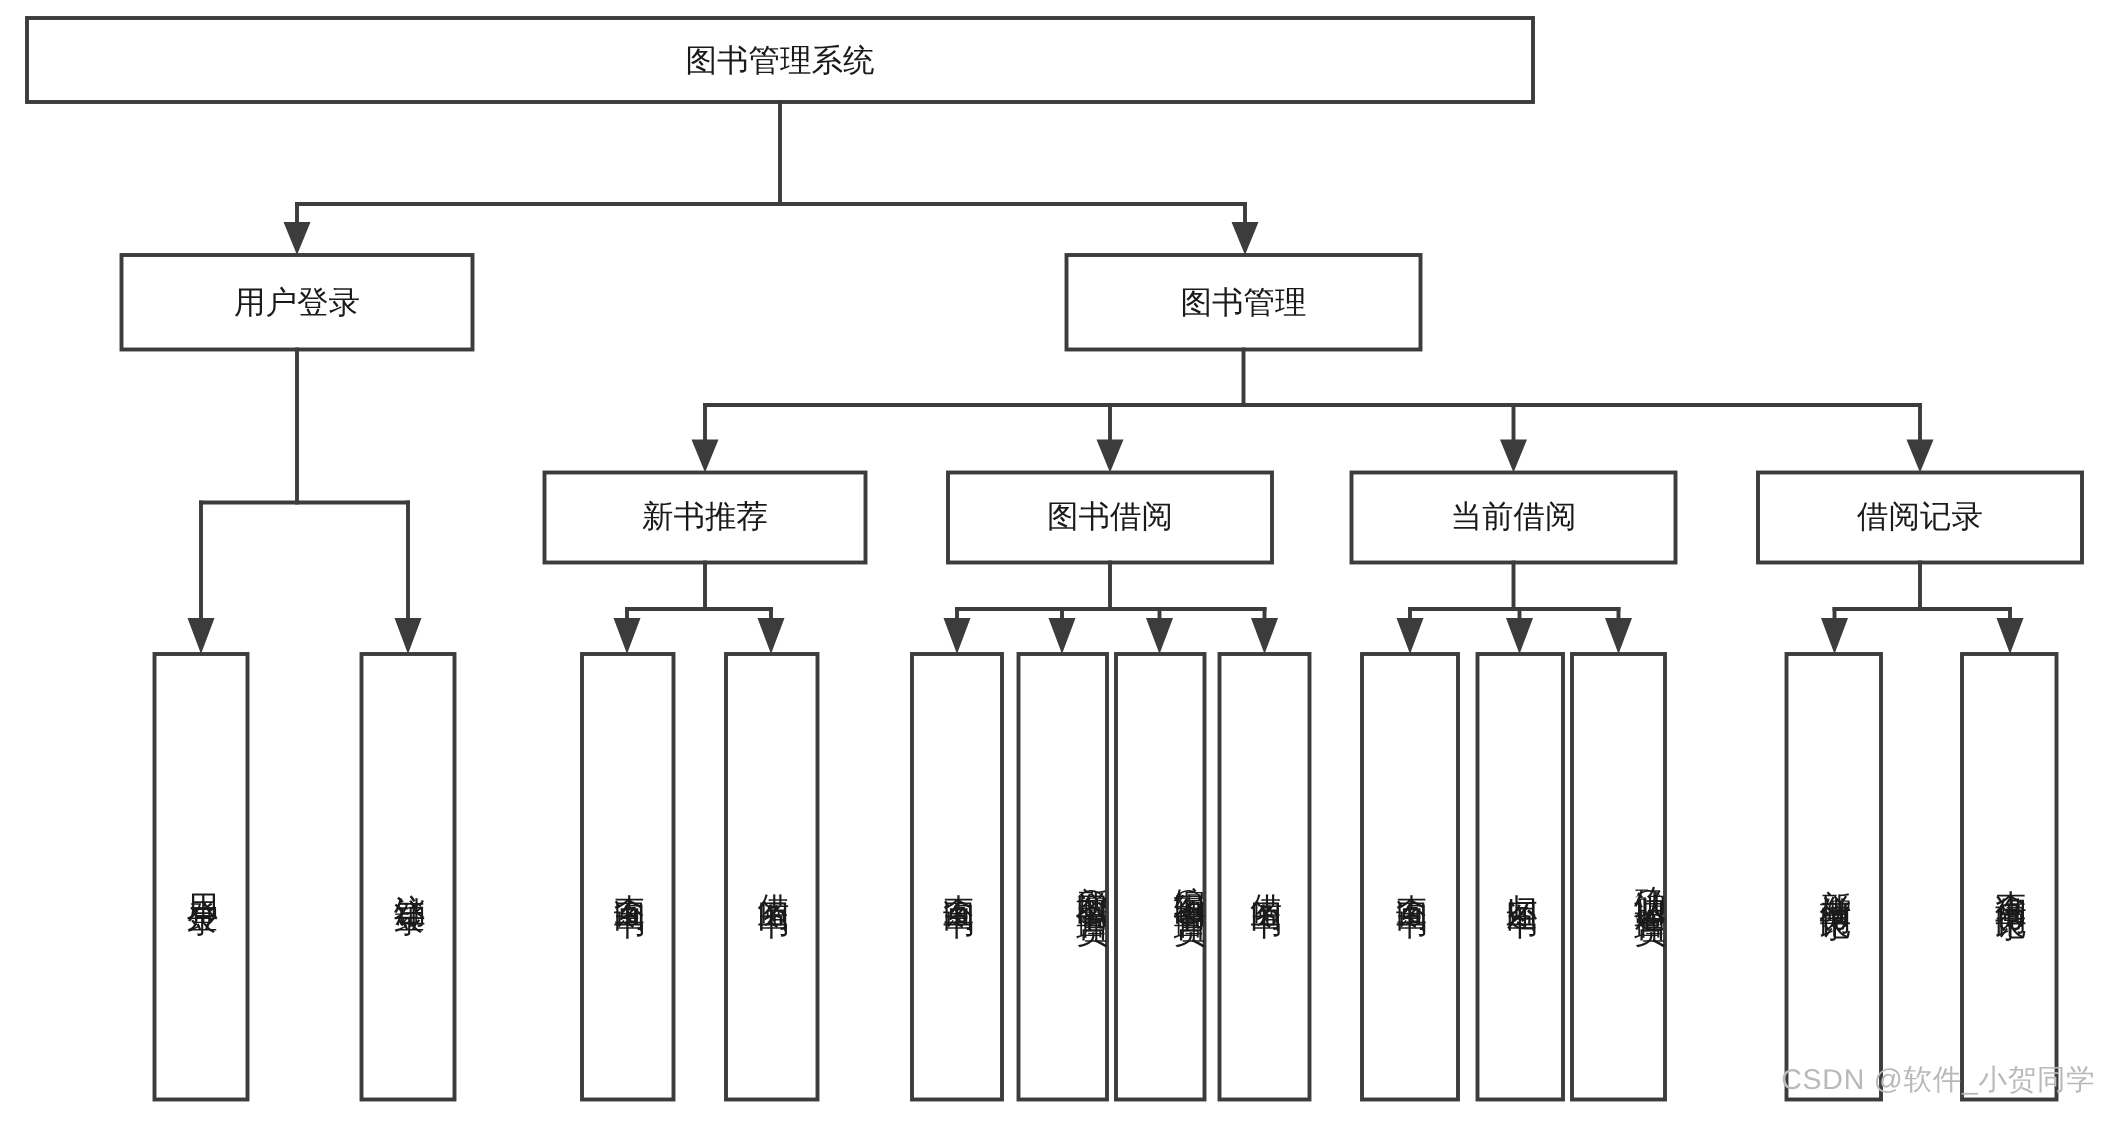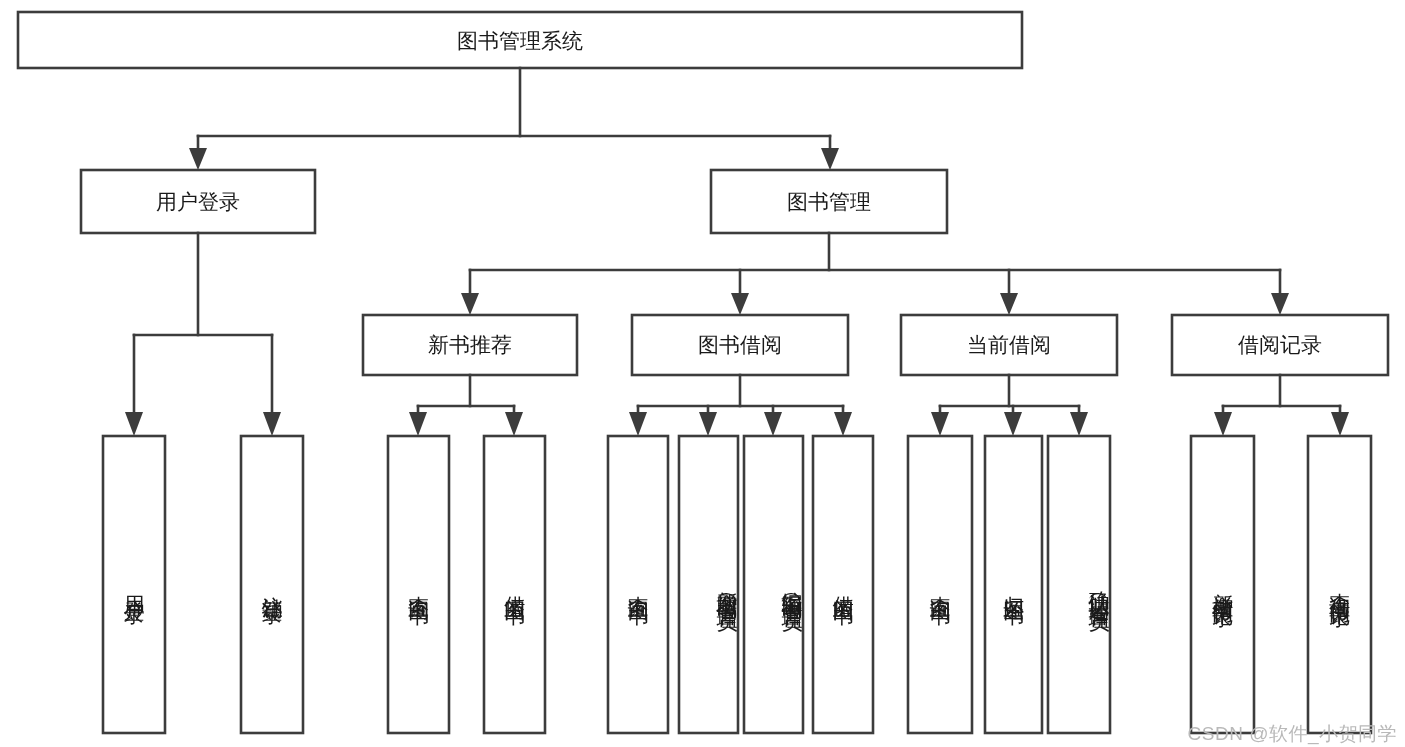--- a/index.html
+++ b/index.html
@@ -62,21 +62,21 @@
     justify-content: center;
     white-space: nowrap;
     pointer-events: none;
   }
   .node-label-v.center-start {
     align-items: center;
   }
   .watermark {
     position: absolute;
     right: 8px;
-    bottom: 0;
+    bottom: 14px;
     font-family: "Liberation Sans", "DejaVu Sans", sans-serif;
     font-size: 19px;
     color: #b9b9b9;
     white-space: nowrap;
     letter-spacing: 0.5px;
   }
 </style>
 </head>
 <body>
 

